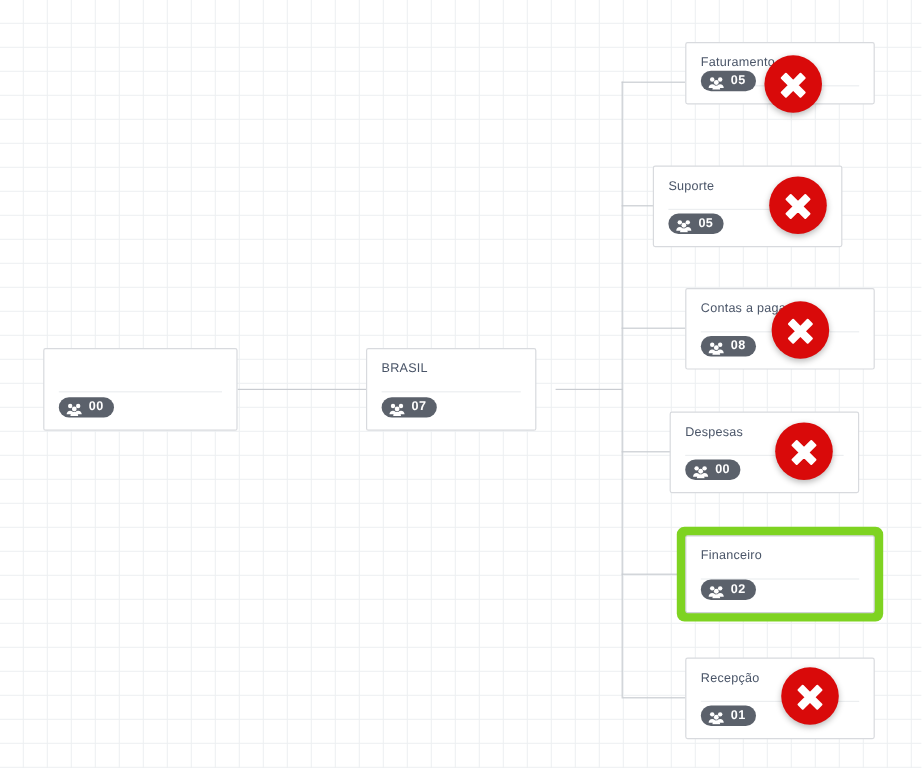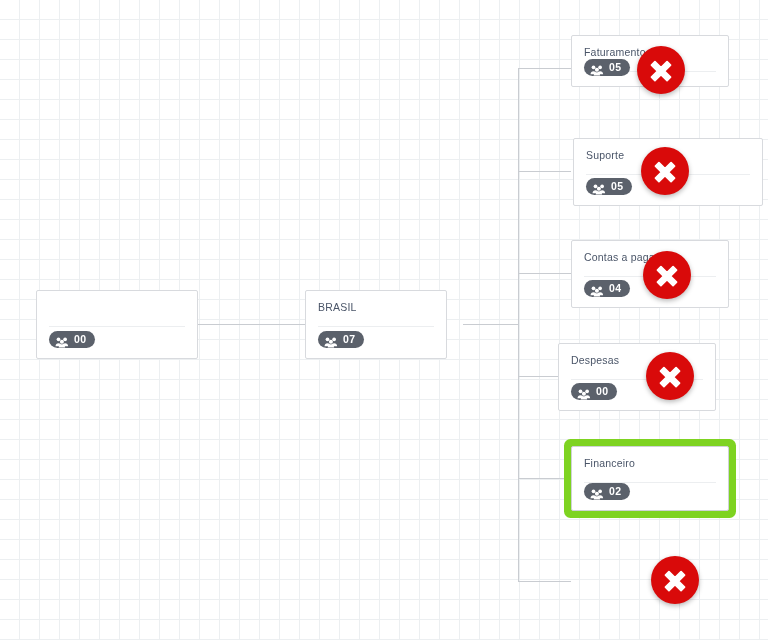--- a/index.html
+++ b/index.html
@@ -183,21 +183,21 @@
       </span>
       <span class="badge-count">05</span>
     </div>
   </div>
   <div class="delete-badge" style="left:637px; top:46px;">
     <svg viewBox="0 0 24 24" width="26" height="26">
       <path d="M6.4 4.2 12 9.8l5.6-5.6 3.2 3.2L15.2 13l5.6 5.6-3.2 3.2L12 16.2l-5.6 5.6-3.2-3.2L8.8 13 3.2 7.4z" fill="#ffffff" stroke="#ffffff" stroke-width="1.6" stroke-linejoin="round"></path>
     </svg>
   </div>
 
-  <div class="node" style="left:573px; top:138px; width:190px; height:68px;">
+  <div class="node" style="left:544px; top:138px; width:158px; height:68px;">
     <div class="node-title">Suporte</div>
     <div class="node-sep"></div>
     <div class="badge">
       <span class="badge-icon">
         <svg viewBox="0 0 16 13" width="14" height="12" aria-hidden="true">
           <circle cx="4" cy="3.4" r="2.1" fill="#ffffff"></circle>
           <path d="M0.6 11.4c0-2.1 1.5-3.5 3.4-3.5s3.4 1.4 3.4 3.5z" fill="#ffffff"></path>
           <circle cx="11.6" cy="3.4" r="2.1" fill="#ffffff"></circle>
           <path d="M8.2 11.4c0-2.1 1.5-3.5 3.4-3.5s3.4 1.4 3.4 3.5z" fill="#ffffff"></path>
           <circle cx="7.9" cy="6.2" r="2.3" fill="#ffffff"></circle>
@@ -220,21 +220,21 @@
       <span class="badge-icon">
         <svg viewBox="0 0 16 13" width="14" height="12" aria-hidden="true">
           <circle cx="4" cy="3.4" r="2.1" fill="#ffffff"></circle>
           <path d="M0.6 11.4c0-2.1 1.5-3.5 3.4-3.5s3.4 1.4 3.4 3.5z" fill="#ffffff"></path>
           <circle cx="11.6" cy="3.4" r="2.1" fill="#ffffff"></circle>
           <path d="M8.2 11.4c0-2.1 1.5-3.5 3.4-3.5s3.4 1.4 3.4 3.5z" fill="#ffffff"></path>
           <circle cx="7.9" cy="6.2" r="2.3" fill="#ffffff"></circle>
           <path d="M4.2 12.9c0-2.3 1.6-3.9 3.7-3.9s3.7 1.6 3.7 3.9z" fill="#ffffff"></path>
         </svg>
       </span>
-      <span class="badge-count">04</span>
+      <span class="badge-count">08</span>
     </div>
   </div>
   <div class="delete-badge" style="left:643px; top:251px;">
     <svg viewBox="0 0 24 24" width="26" height="26">
       <path d="M6.4 4.2 12 9.8l5.6-5.6 3.2 3.2L15.2 13l5.6 5.6-3.2 3.2L12 16.2l-5.6 5.6-3.2-3.2L8.8 13 3.2 7.4z" fill="#ffffff" stroke="#ffffff" stroke-width="1.6" stroke-linejoin="round"></path>
     </svg>
   </div>
 
   <div class="node" style="left:558px; top:343px; width:158px; height:68px;">
     <div class="node-title">Despesas</div>
@@ -270,19 +270,36 @@
           <circle cx="11.6" cy="3.4" r="2.1" fill="#ffffff"></circle>
           <path d="M8.2 11.4c0-2.1 1.5-3.5 3.4-3.5s3.4 1.4 3.4 3.5z" fill="#ffffff"></path>
           <circle cx="7.9" cy="6.2" r="2.3" fill="#ffffff"></circle>
           <path d="M4.2 12.9c0-2.3 1.6-3.9 3.7-3.9s3.7 1.6 3.7 3.9z" fill="#ffffff"></path>
         </svg>
       </span>
       <span class="badge-count">02</span>
     </div>
   </div>
 
+  <div class="node" style="left:571px; top:548px; width:158px; height:68px;">
+    <div class="node-title">Recepção</div>
+    <div class="node-sep"></div>
+    <div class="badge">
+      <span class="badge-icon">
+        <svg viewBox="0 0 16 13" width="14" height="12" aria-hidden="true">
+          <circle cx="4" cy="3.4" r="2.1" fill="#ffffff"></circle>
+          <path d="M0.6 11.4c0-2.1 1.5-3.5 3.4-3.5s3.4 1.4 3.4 3.5z" fill="#ffffff"></path>
+          <circle cx="11.6" cy="3.4" r="2.1" fill="#ffffff"></circle>
+          <path d="M8.2 11.4c0-2.1 1.5-3.5 3.4-3.5s3.4 1.4 3.4 3.5z" fill="#ffffff"></path>
+          <circle cx="7.9" cy="6.2" r="2.3" fill="#ffffff"></circle>
+          <path d="M4.2 12.9c0-2.3 1.6-3.9 3.7-3.9s3.7 1.6 3.7 3.9z" fill="#ffffff"></path>
+        </svg>
+      </span>
+      <span class="badge-count">01</span>
+    </div>
+  </div>
   <div class="delete-badge" style="left:651px; top:556px;">
     <svg viewBox="0 0 24 24" width="26" height="26">
       <path d="M6.4 4.2 12 9.8l5.6-5.6 3.2 3.2L15.2 13l5.6 5.6-3.2 3.2L12 16.2l-5.6 5.6-3.2-3.2L8.8 13 3.2 7.4z" fill="#ffffff" stroke="#ffffff" stroke-width="1.6" stroke-linejoin="round"></path>
     </svg>
   </div>
 
 </div>
 
 </body></html>

